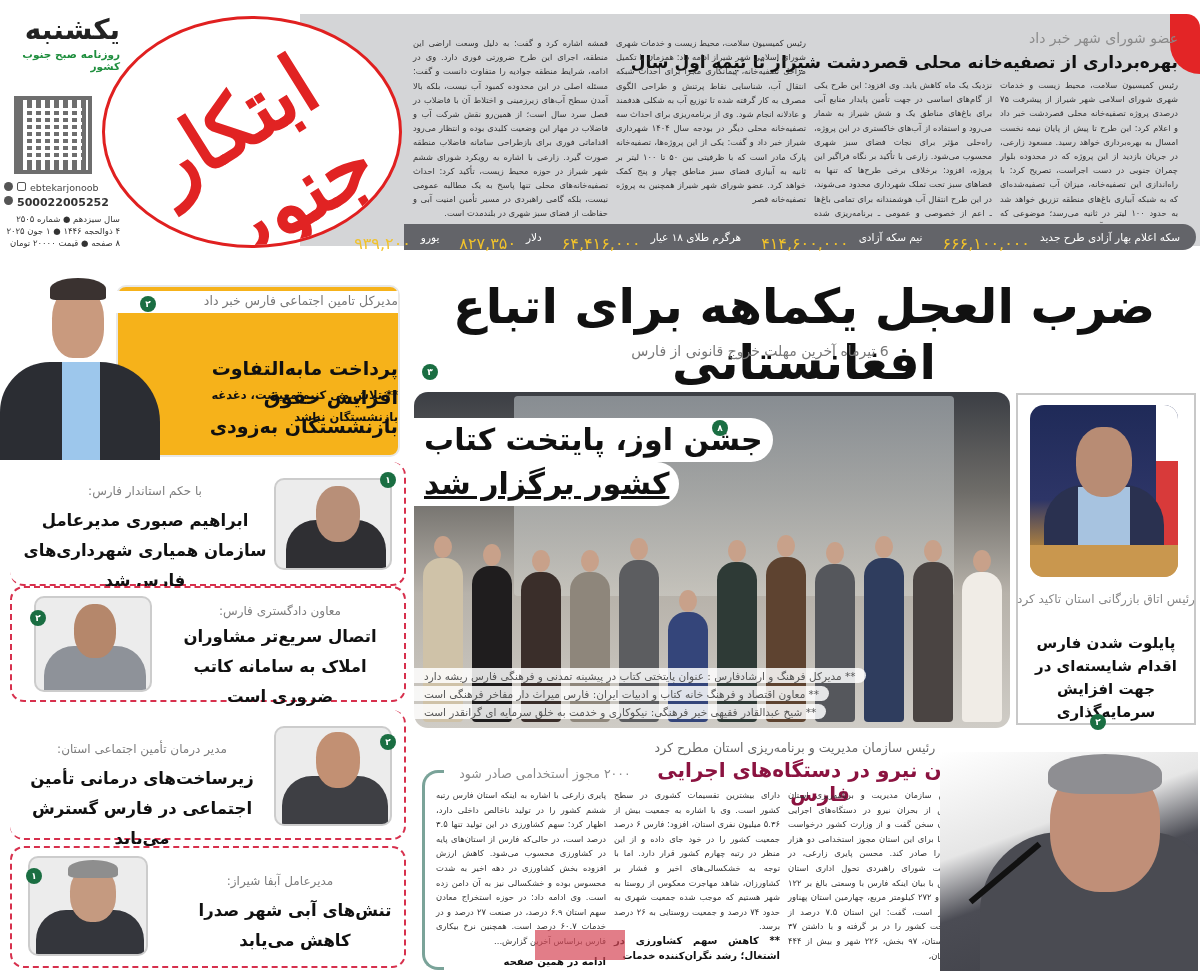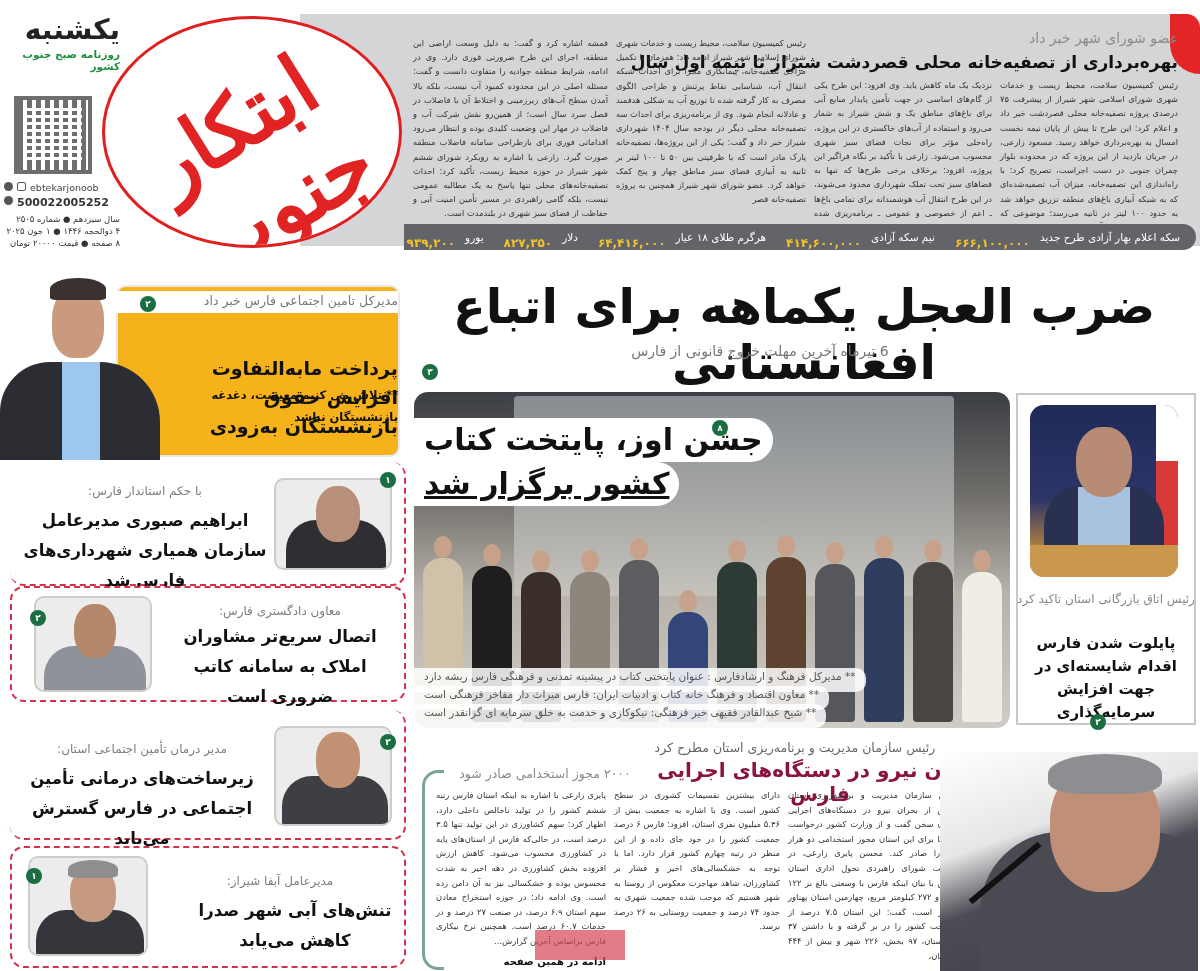--- a/index.html
+++ b/index.html
@@ -30,21 +30,21 @@
   .issue-info { left: 4px; top: 213px; width: 116px; font-size: 8.5px; color: #333; line-height: 12px; text-align: right; }
 
   .mast-article { top: 22px; font-size: 8.3px; line-height: 14.2px; color: #333; text-align: justify; }
   .mast-kicker { right: 22px; top: 30px; font-size: 14px; color: #8a8a8a; }
   .mast-headline { right: 22px; top: 52px; font-size: 17px; font-weight: bold; color: #111; }
   .bullet-sub { font-weight: bold; color: #111; }
 
   
   .ticker { left: 404px; top: 224px; width: 792px; height: 26px; background: #636469; border-radius: 0 14px 14px 0; display: flex; align-items: center; gap: 6px; padding: 0 10px; font-size: 10.5px; color: #fff; white-space: nowrap; }
   .ticker .ic { width: 8px; height: 8px; border-radius: 2px; background: #e7b820; display: inline-block; }
-  .ticker .val { color: #f1c22b; font-weight: bold; font-size: 12px; margin: 12px 4px 0 8px; }
+  .ticker .val { color: #f1c22b; font-weight: normal; font-size: 16px; margin: 12px 4px 0 8px; }
 
   
   .main-headline { left: 412px; top: 278px; width: 784px; text-align: center; font-size: 48px; font-weight: bold; color: #111; letter-spacing: -1px; }
   .main-sub { left: 580px; top: 343px; width: 360px; text-align: center; font-size: 14px; color: #777; }
   .page-badge { width: 16px; height: 16px; border-radius: 50%; background: #1a6e42; color: #fff; font-size: 9px; font-weight: bold; display: flex; align-items: center; justify-content: center; }
 
   
   .yellow-box { left: 116px; top: 285px; width: 284px; height: 172px; background: #f6b21a; border-radius: 10px 10px 10px 10px; border: 2px solid #e8e8e8; }
   .yellow-kicker-bar { left: 116px; top: 291px; width: 282px; height: 22px; background: #fff; }
   .yellow-kicker { right: 8px; top: 293px; font-size: 12.5px; color: #777; }
@@ -63,21 +63,21 @@
   .card-head { font-size: 16.5px; font-weight: bold; line-height: 30px; text-align: center; color: #111; }
 
   
   .center-photo { left: 414px; top: 392px; width: 596px; height: 336px; border-radius: 14px; overflow: hidden;
     background: linear-gradient(180deg, #3b3e44 0%, #6f6d69 30%, #b7b2aa 60%, #cfccc6 100%); }
   .photo-screen { left: 100px; top: 4px; width: 440px; height: 200px; background: linear-gradient(180deg,#9aa0a5,#c8c6bf); opacity: .8; border-radius: 4px; }
   .people-row { left: 0; top: 130px; width: 596px; height: 200px; display: flex; align-items: flex-end; justify-content: space-around; padding: 0 4px; }
   .fig { width: 40px; border-radius: 18px 18px 4px 4px; position: relative; }
   .fig::before { content:""; position:absolute; top:-22px; left:11px; width:18px; height:22px; border-radius:50%; background:#c8a18a; }
   .photo-title { left: 414px; top: 418px; background: #fff; border-radius: 0 22px 22px 0; padding: 0 10px; font-size: 30px; font-weight: bold; color: #111; line-height: 44px; }
-  .caption-strip { background: rgba(255,255,255,.85); border-radius: 0 10px 10px 0; font-size: 10.5px; color: #555; padding: 0 10px; line-height: 16px; height: 24px; white-space: nowrap; }
+  .caption-strip { background: rgba(255,255,255,.85); border-radius: 0 10px 10px 0; font-size: 10.5px; color: #555; padding: 0 10px; line-height: 16px; height: 15px; white-space: nowrap; }
 
   
   .side-card { left: 1016px; top: 393px; width: 180px; height: 332px; border: 2px solid #c8c8c8; background: #fff; }
   .side-photo { left: 1030px; top: 405px; width: 148px; height: 172px; border-radius: 14px; overflow: hidden; background: linear-gradient(180deg, #1f2a58 0%, #2d3567 55%, #b8873c 85%, #d2a35a 100%); }
   .side-kicker { left: 1016px; top: 592px; width: 180px; text-align: center; font-size: 12px; color: #888; line-height: 15px; }
   .side-head { left: 1016px; top: 632px; width: 180px; text-align: center; font-size: 15px; font-weight: bold; color: #111; line-height: 23px; }
 
   
   .bottom-kicker { left: 600px; top: 740px; width: 390px; text-align: center; font-size: 12.5px; color: #666; }
   .bottom-head { left: 640px; top: 758px; width: 360px; text-align: center; font-size: 20px; font-weight: bold; color: #8b1340; }
@@ -243,20 +243,21 @@
 <div class="abs page-badge" style="left:1090px; top:714px;">۲</div>
 
 <div class="abs bottom-kicker">رئیس سازمان مدیریت و برنامه‌ریزی استان مطرح کرد</div>
 <div class="abs bottom-head">بحران نیرو در دستگاه‌های اجرایی فارس</div>
 <div class="abs bottom-sub">۲۰۰۰ مجوز استخدامی صادر شود</div>
 <div class="abs bracket"></div>
 
 <div class="abs col" style="left:788px; width:170px;">رئیس سازمان مدیریت و برنامه‌ریزی استان فارس از بحران نیرو در دستگاه‌های اجرایی استان سخن گفت و از وزارت کشور درخواست کرد تا برای این استان مجوز استخدامی دو هزار نفر را صادر کند. محسن پایری زارعی، در نشست شورای راهبردی تحول اداری استان فارس با بیان اینکه فارس با وسعتی بالغ بر ۱۲۲ هزار و ۲۷۲ کیلومتر مربع، چهارمین استان پهناور کشور است، گفت: این استان ۷.۵ درصد از مساحت کشور را در بر گرفته و با داشتن ۳۷ شهرستان، ۹۷ بخش، ۲۲۶ شهر و بیش از ۴۴۴ دهستان،</div>
 <div class="abs col" style="left:614px; width:166px;">
   <span>دارای بیشترین تقسیمات کشوری در سطح کشور است. وی با اشاره به جمعیت بیش از ۵.۳۶ میلیون نفری استان، افزود: فارس ۶ درصد جمعیت کشور را در خود جای داده و از این منظر در رتبه چهارم کشور قرار دارد. اما با توجه به خشکسالی‌های اخیر و فشار بر کشاورزان، شاهد مهاجرت معکوس از روستا به شهر هستیم که موجب شده جمعیت شهری به حدود ۷۴ درصد و جمعیت روستایی به ۲۶ درصد برسد.</span>
+  <div class="bold">** کاهش سهم کشاورزی در اشتغال؛ رشد نگران‌کننده خدمات</div>
 </div>
 <div class="abs col" style="left:436px; width:170px;">
   <span>پایری زارعی با اشاره به اینکه استان فارس رتبه ششم کشور را در تولید ناخالص داخلی دارد، اظهار کرد: سهم کشاورزی در این تولید تنها ۳.۵ درصد است، در حالی‌که فارس از استان‌های پایه در کشاورزی محسوب می‌شود. کاهش ارزش افزوده بخش کشاورزی در دهه اخیر به شدت محسوس بوده و خشکسالی نیز به آن دامن زده است. وی ادامه داد: در حوزه استخراج معادن سهم استان ۶.۹ درصد، در صنعت ۲۷ درصد و در خدمات ۶۰.۷ درصد است. همچنین نرخ بیکاری فارس براساس آخرین گزارش...</span>
   <div class="bold" style="margin-top:6px;">ادامه در همین صفحه</div>
 </div>
 
 <div class="abs big-photo">
   <div style="position:absolute; left:40px; top:80px; width:230px; height:150px; background:#4a4b52; border-radius:80px 60px 0 0;"></div>
   <div style="position:absolute; left:110px; top:10px; width:110px; height:130px; background:#c08f78; border-radius:45%;"></div>
   <div style="position:absolute; left:108px; top:2px; width:114px; height:40px; background:#8e8e92; border-radius:50% 50% 30% 30%;"></div>

